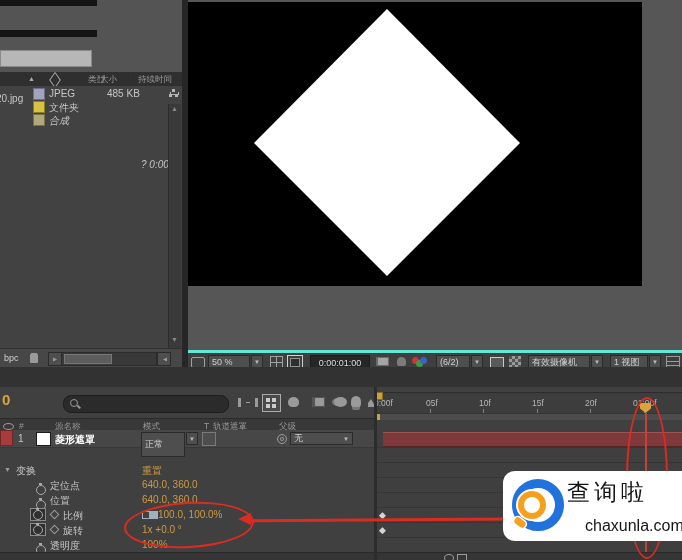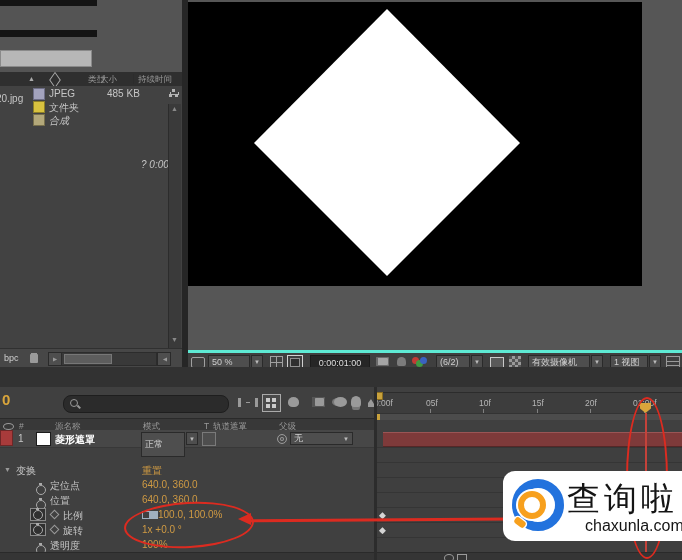--- a/index.html
+++ b/index.html
@@ -286,17 +286,17 @@
   <div class="abs" style="left:249px;top:518px;width:396px;height:3px;background:#dc2b20;transform:rotate(-0.4deg);pointer-events:none;"></div>
   <div class="abs" style="left:238px;top:513px;width:0;height:0;border-top:6px solid transparent;border-bottom:6px solid transparent;border-right:13px solid #dc2b20;pointer-events:none;"></div>
   <div class="abs" style="left:626px;top:397px;width:38px;height:158px;border:2.5px solid #dc2b20;border-radius:50%;pointer-events:none;"></div>
 
   <div class="abs" style="left:503px;top:471px;width:195px;height:70px;background:#fff;border-radius:12px;">
     <div class="abs" style="left:9px;top:8px;width:52px;height:52px;">
       <span class="abs" style="left:0;top:0;width:34px;height:34px;border:9px solid #2272dd;border-radius:50%;"></span>
       <span class="abs" style="left:6px;top:12px;width:16px;height:16px;border:6px solid #f7a01d;border-radius:50%;background:#fff;box-shadow:0 0 0 2px #fff;"></span>
       <span class="abs" style="left:2px;top:40px;width:12px;height:7px;background:#f7a01d;border-radius:3px;transform:rotate(38deg);box-shadow:0 0 0 1.5px #fff;"></span>
     </div>
-    <span class="abs" style="left:64px;top:6px;font-family:Liberation Mono, monospace;font-size:33px;color:#141414;letter-spacing:4px;white-space:nowrap;">查询啦</span>
+    <span class="abs" style="left:64px;top:6px;font-family:Liberation Mono, monospace;font-size:23px;color:#141414;letter-spacing:4px;white-space:nowrap;">查询啦</span>
     <span class="abs" style="left:82px;top:46px;font-size:16px;color:#141414;white-space:nowrap;">chaxunla.com</span>
   </div>
 
 </div>
 
 </body></html>

